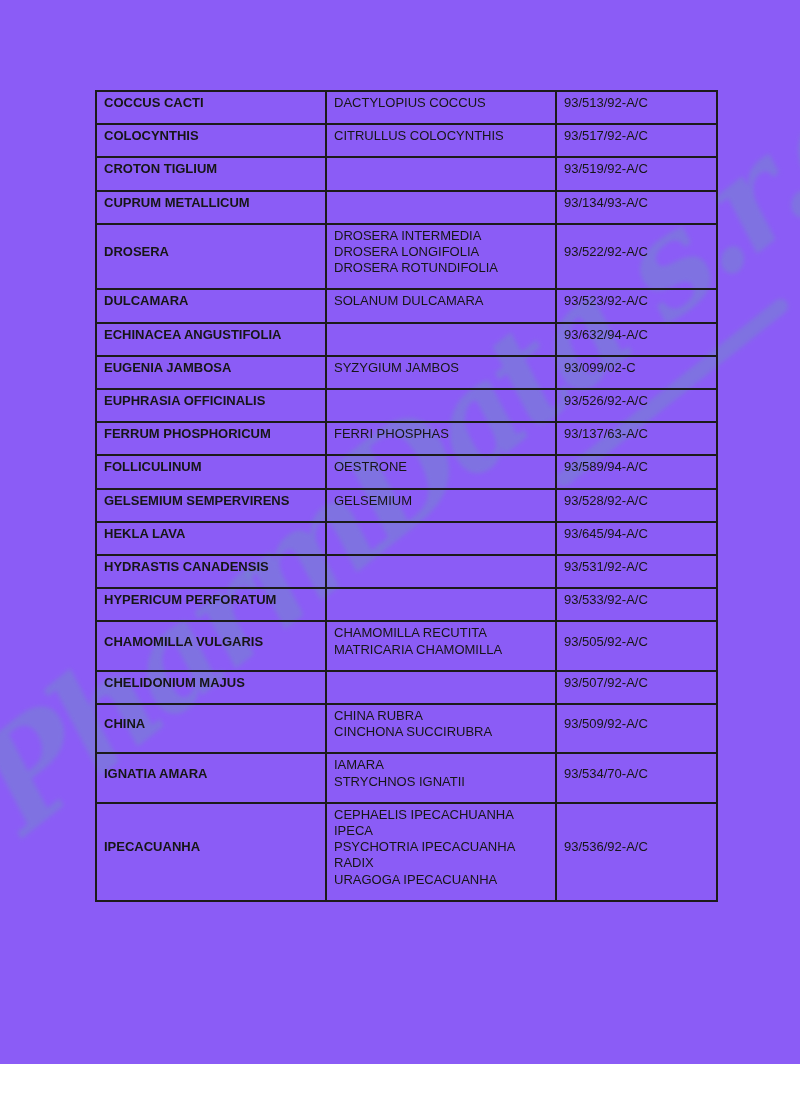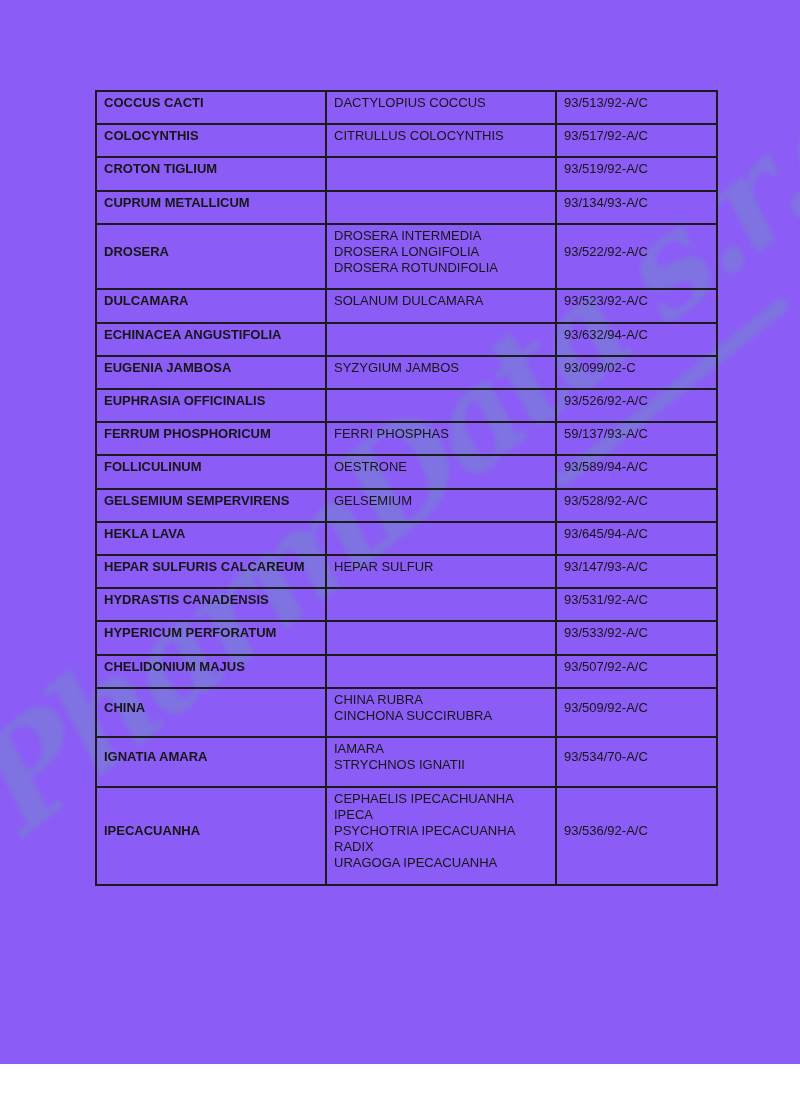--- a/index.html
+++ b/index.html
@@ -148,21 +148,21 @@
       <td class="c1">EUPHRASIA OFFICINALIS</td>
       <td class="c2"></td>
       <td class="c3">93/526/92-A/C</td>
     </tr>
 
     <tr>
       <td class="c1">FERRUM PHOSPHORICUM</td>
       <td class="c2">
             <div>FERRI PHOSPHAS</div>
           </td>
-      <td class="c3">59/137/93-A/C</td>
+      <td class="c3">93/137/63-A/C</td>
     </tr>
 
     <tr>
       <td class="c1">FOLLICULINUM</td>
       <td class="c2">
             <div>OESTRONE</div>
           </td>
       <td class="c3">93/589/94-A/C</td>
     </tr>
 
@@ -173,40 +173,41 @@
           </td>
       <td class="c3">93/528/92-A/C</td>
     </tr>
 
     <tr>
       <td class="c1">HEKLA LAVA</td>
       <td class="c2"></td>
       <td class="c3">93/645/94-A/C</td>
     </tr>
 
-    <tr>
-      <td class="c1">HEPAR SULFURIS CALCAREUM</td>
-      <td class="c2">
-            <div>HEPAR SULFUR</div>
-          </td>
-      <td class="c3">93/147/93-A/C</td>
-    </tr>
 
     <tr>
       <td class="c1">HYDRASTIS CANADENSIS</td>
       <td class="c2"></td>
       <td class="c3">93/531/92-A/C</td>
     </tr>
 
     <tr>
       <td class="c1">HYPERICUM PERFORATUM</td>
       <td class="c2"></td>
       <td class="c3">93/533/92-A/C</td>
     </tr>
 
+    <tr>
+      <td class="c1">CHAMOMILLA VULGARIS</td>
+      <td class="c2">
+            <div>CHAMOMILLA RECUTITA</div>
+            <div>MATRICARIA CHAMOMILLA</div>
+          </td>
+      <td class="c3">93/505/92-A/C</td>
+    </tr>
 
     <tr>
       <td class="c1">CHELIDONIUM MAJUS</td>
       <td class="c2"></td>
       <td class="c3">93/507/92-A/C</td>
     </tr>
 
     <tr>
       <td class="c1">CHINA</td>
       <td class="c2">

